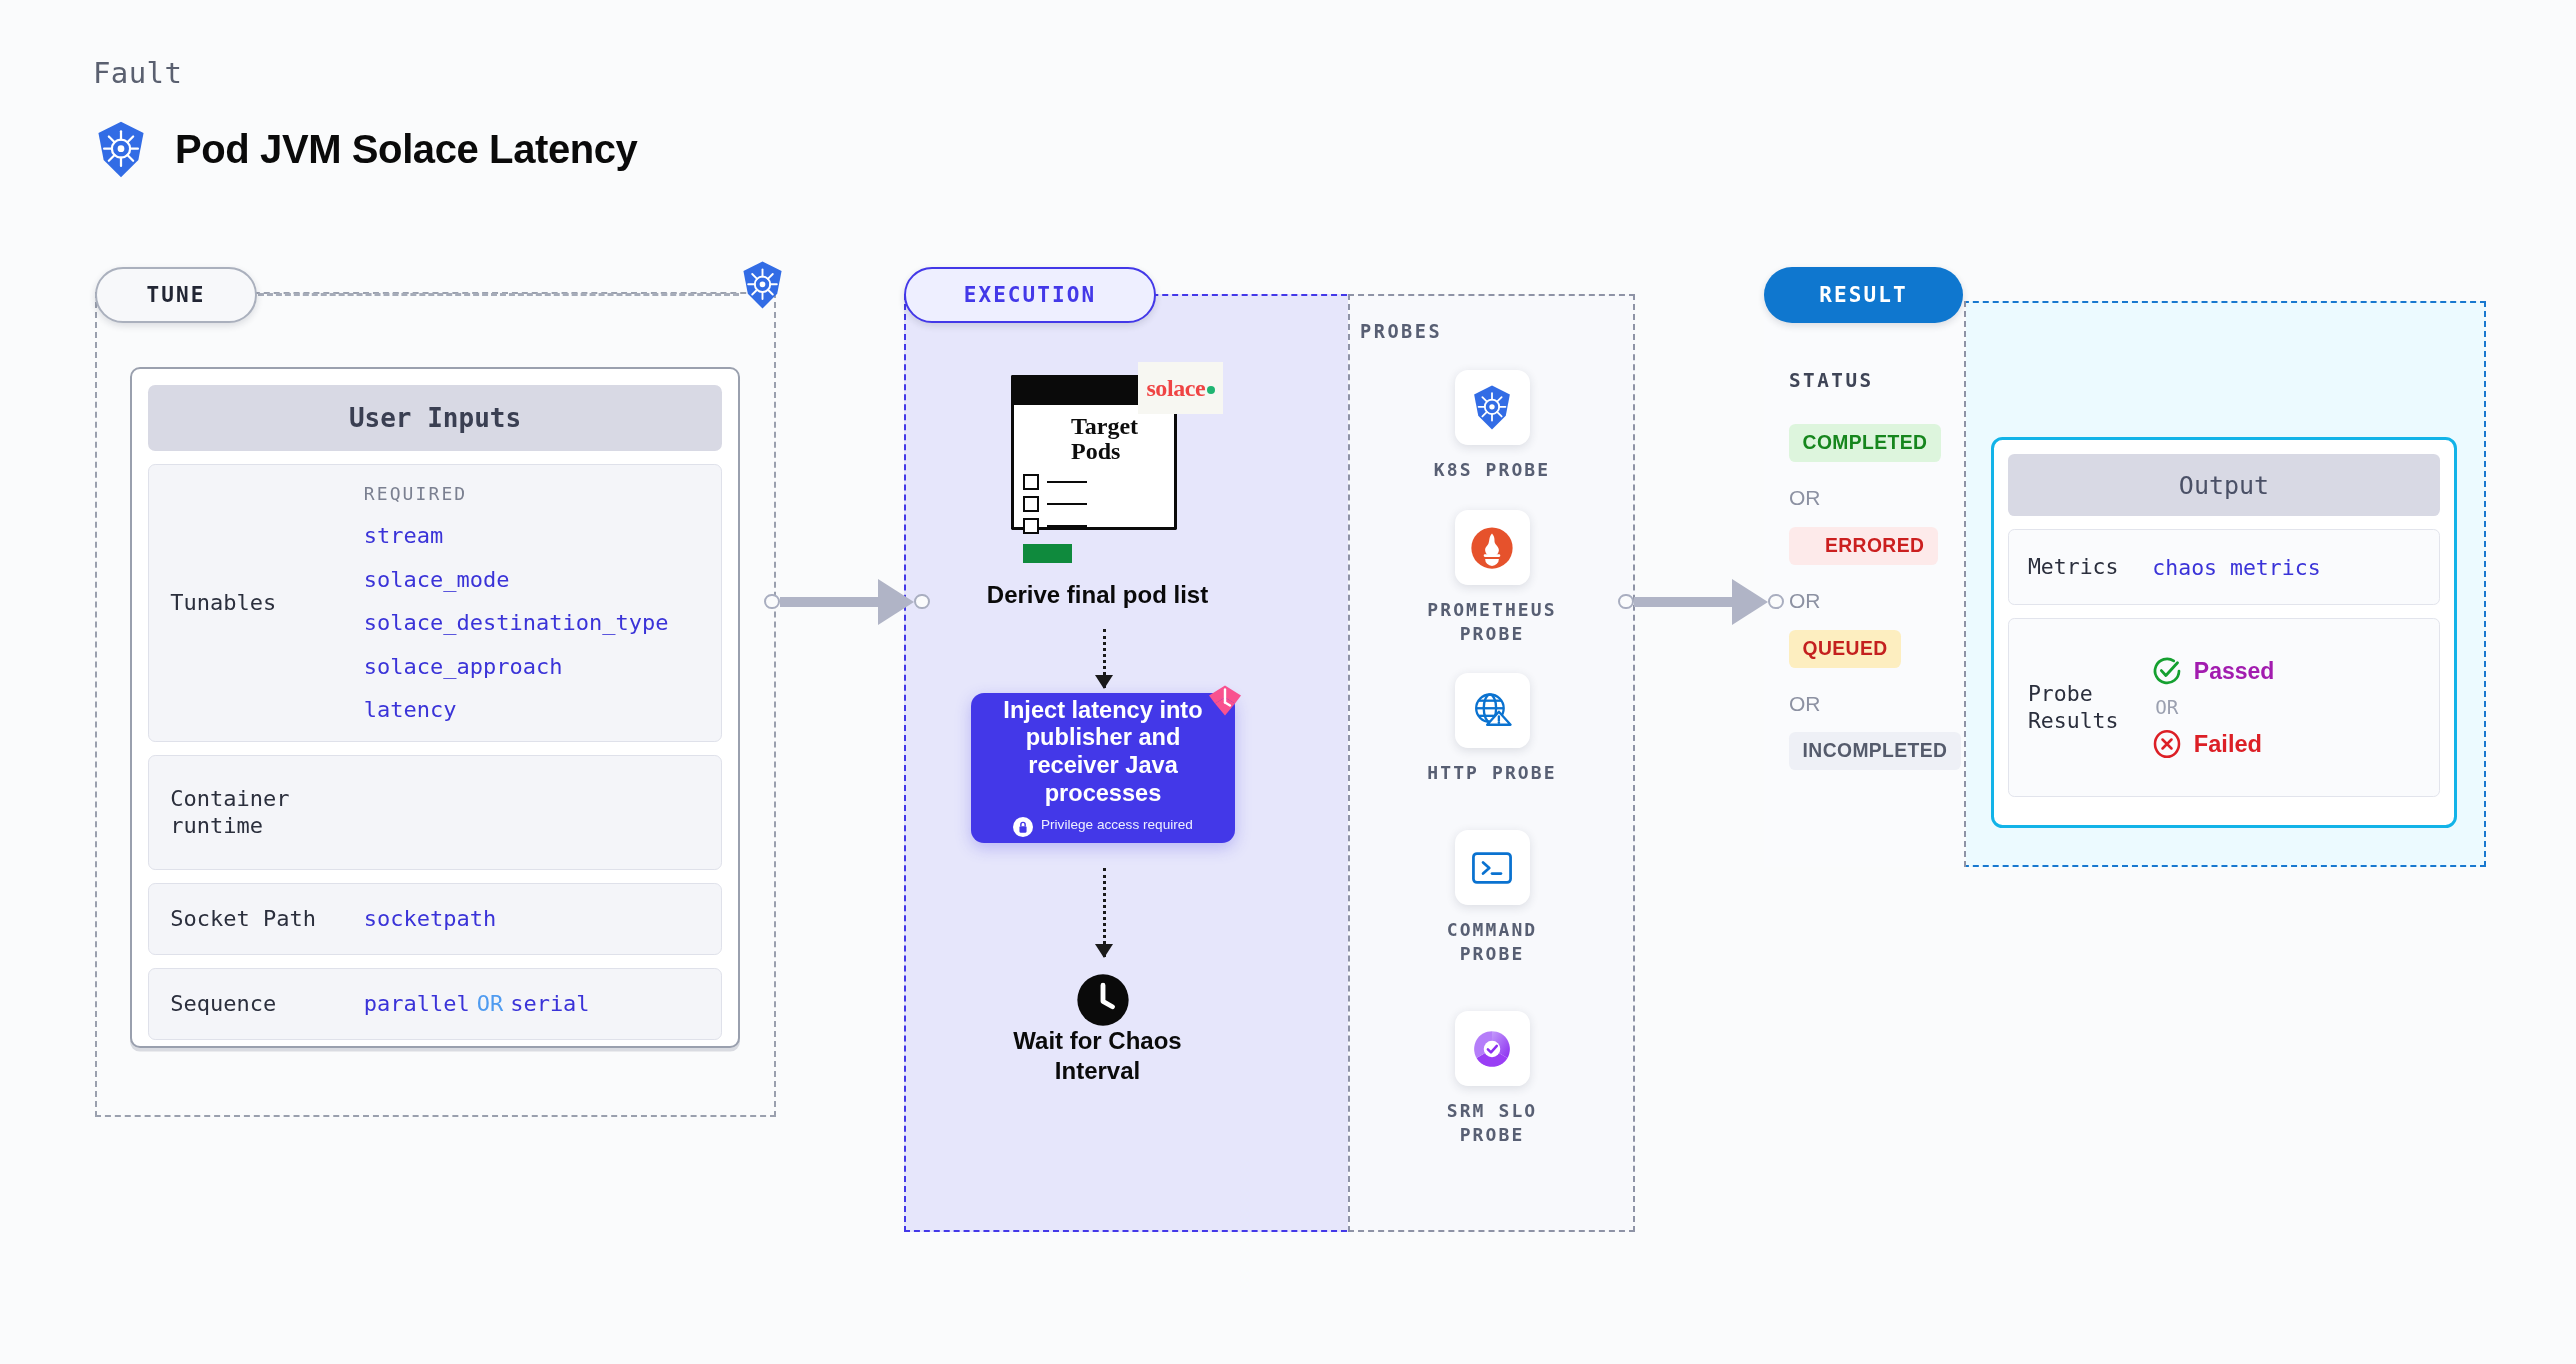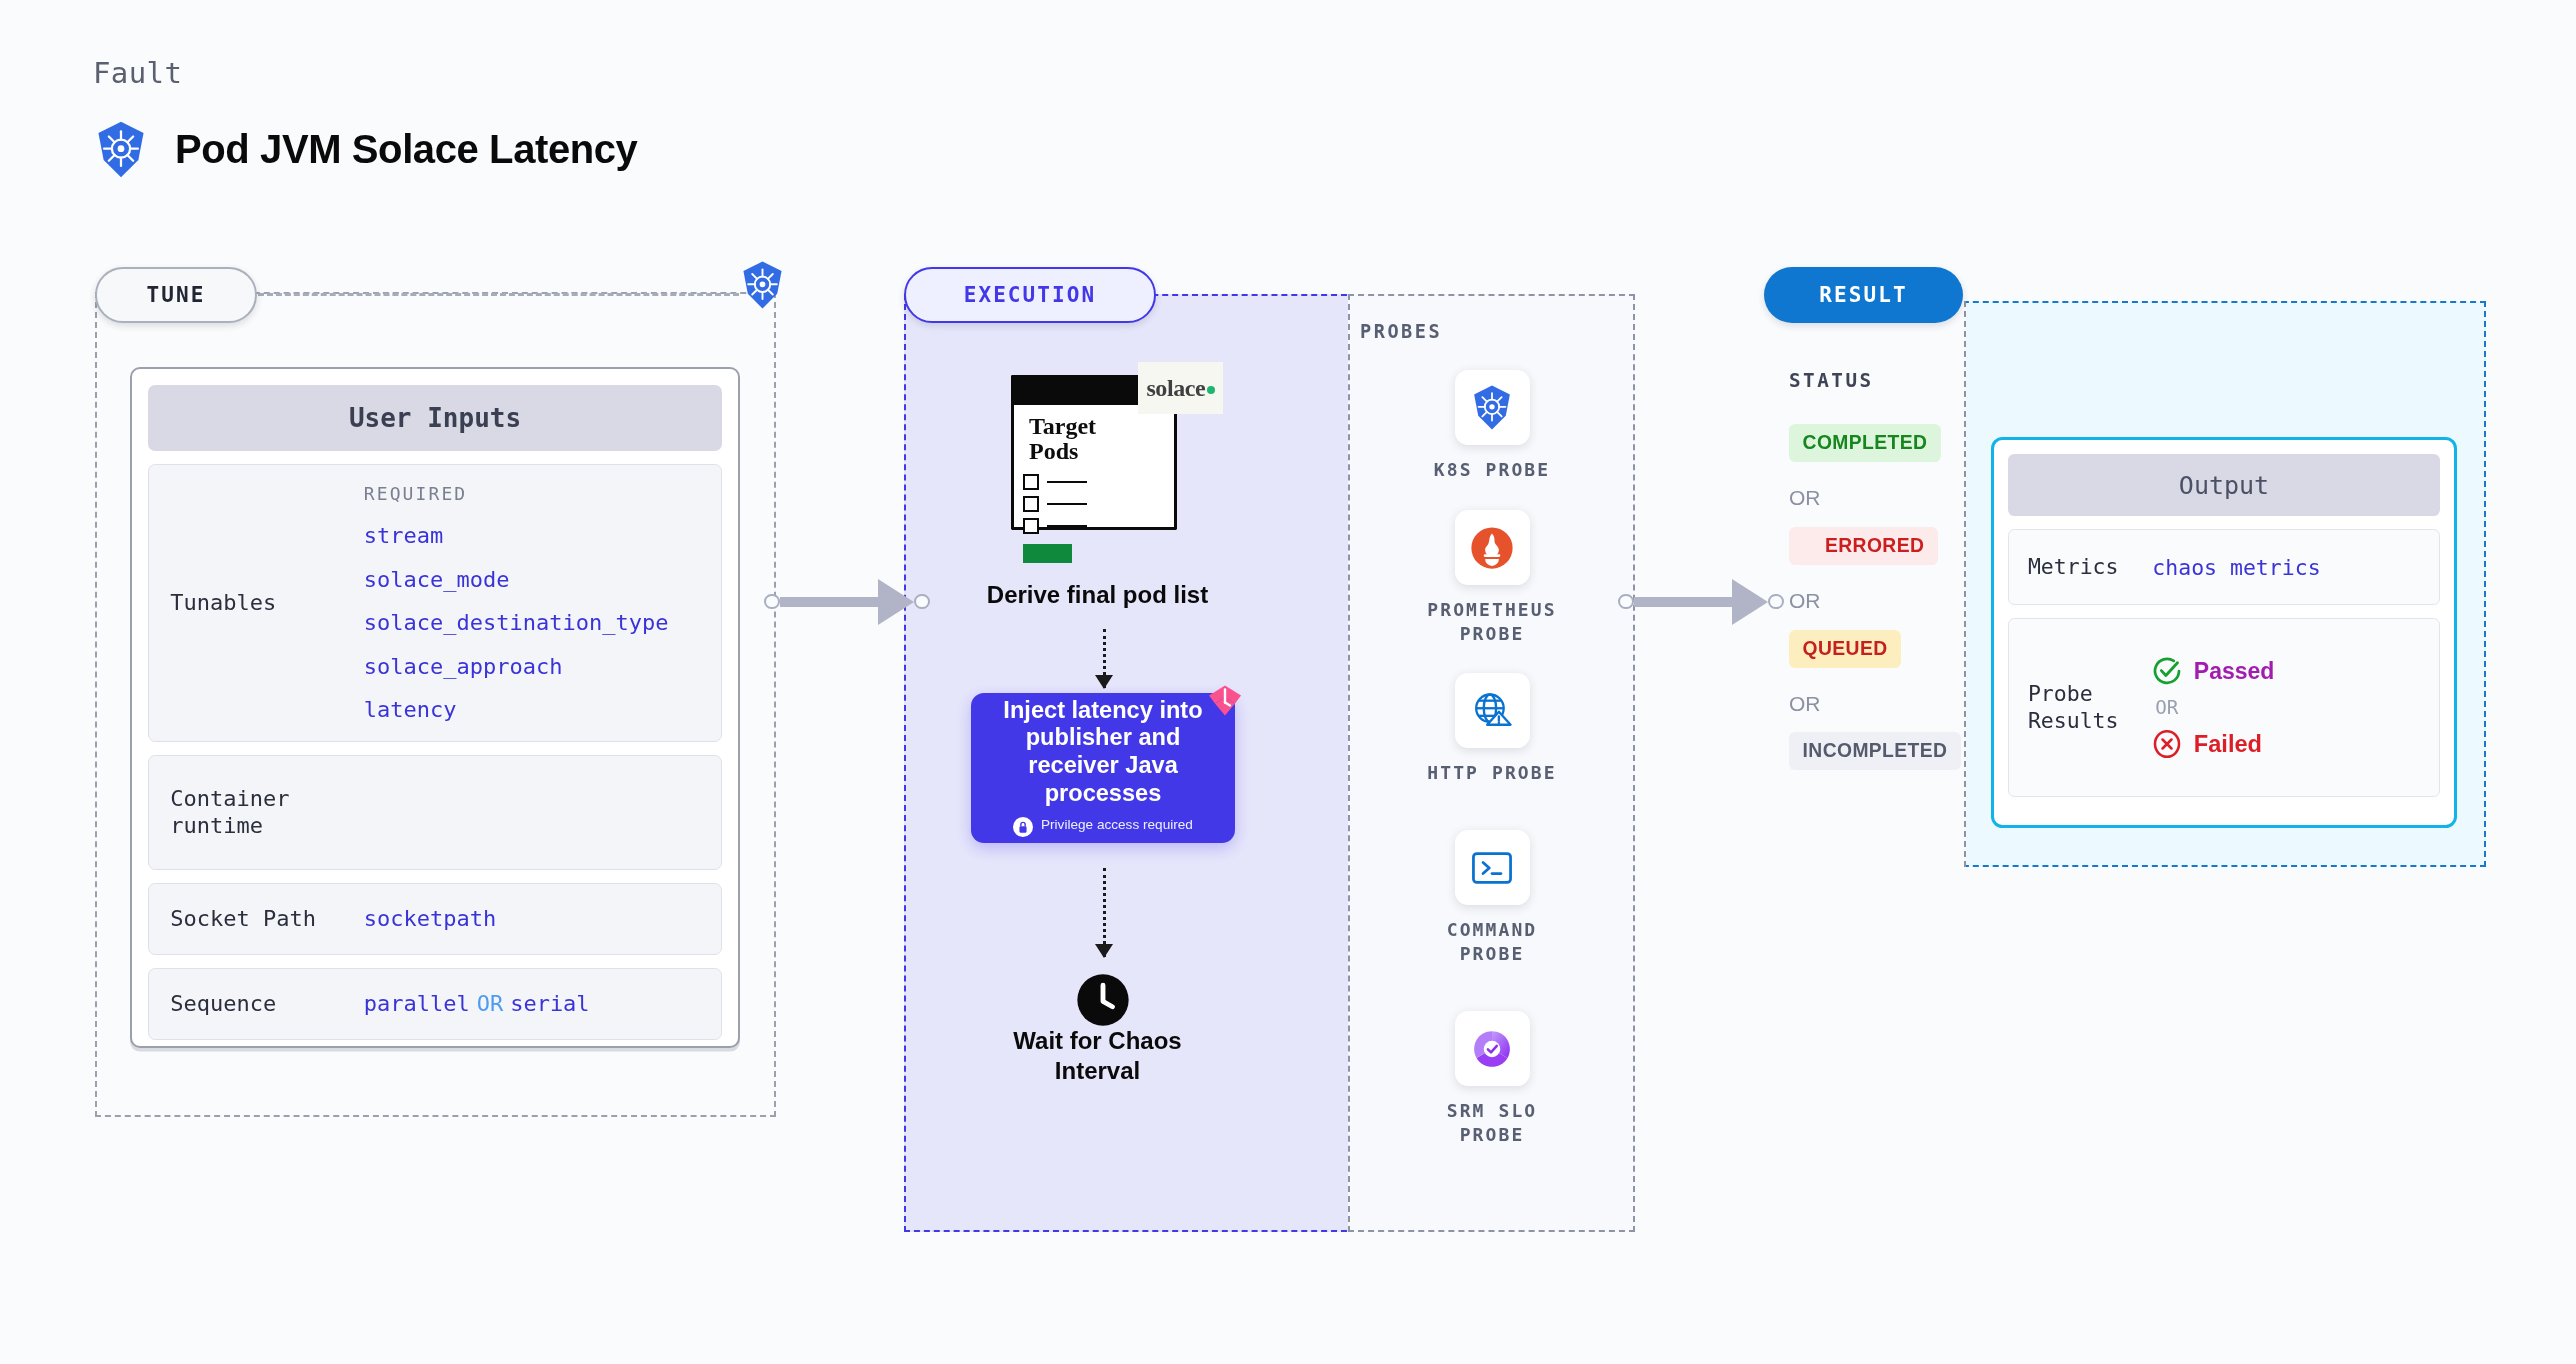--- a/index.html
+++ b/index.html
@@ -112,36 +112,36 @@
   .conn2 { left:1618px; top:580px; width:166px; }
 
   
   .target-card { position:absolute; left:1011px; top:375px; width:166px; height:155px; }
   .tc-black { position:absolute; inset:0; background:#0a0a0a; border-radius:1.4px; }
   .tc-white {
     position:absolute; left:2.9px; top:30px; right:2.9px; bottom:2.9px;
     background:#ffffff;
   }
   .tc-title {
-    position:absolute; left:1029px; top:414px;
+    position:absolute; left:1071px; top:414px;
     font-family:"Liberation Serif", serif; font-weight:700;
     font-size:24px; line-height:1.05; color:#0d0d0d;
   }
   .tc-rows { position:absolute; left:1023px; top:474px; }
   .tc-rowline { display:flex; align-items:center; gap:8.6px; margin-bottom:6.4px; }
   .tc-box { width:15.8px; height:15.8px; border:2.1px solid #0a0a0a; background:#fff; }
   .tc-dash { width:40px; height:2.1px; background:#0a0a0a; }
   .tc-green { position:absolute; left:1023px; top:544px; width:49px; height:18.6px; background:#0f8a3d; }
   .solace-logo {
     position:absolute; left:1138px; top:362px; width:85px; height:52px;
     background:#f7f7f2; display:flex; align-items:center; justify-content:center;
   }
   .solace-txt {
     font-family:"Liberation Serif", serif; font-weight:700;
-    font-size:24px; color:#404040; letter-spacing:-0.4px;
+    font-size:24px; color:#ef4444; letter-spacing:-0.4px;
   }
   .solace-dot { display:inline-block; width:7.9px; height:7.9px; border-radius:50%; background:#1fb572; margin-left:1.4px; vertical-align:1.4px;}
 
   .step-cap {
     position:absolute; text-align:center; font-weight:700; color:#0a0a0a;
     font-size:24px; line-height:1.25; font-family:"Liberation Sans", sans-serif;
   }
   .cap-derive { left:947px; top:580px; width:301px; }
   .cap-wait   { left:997px; top:1026px; width:201px; }
 

